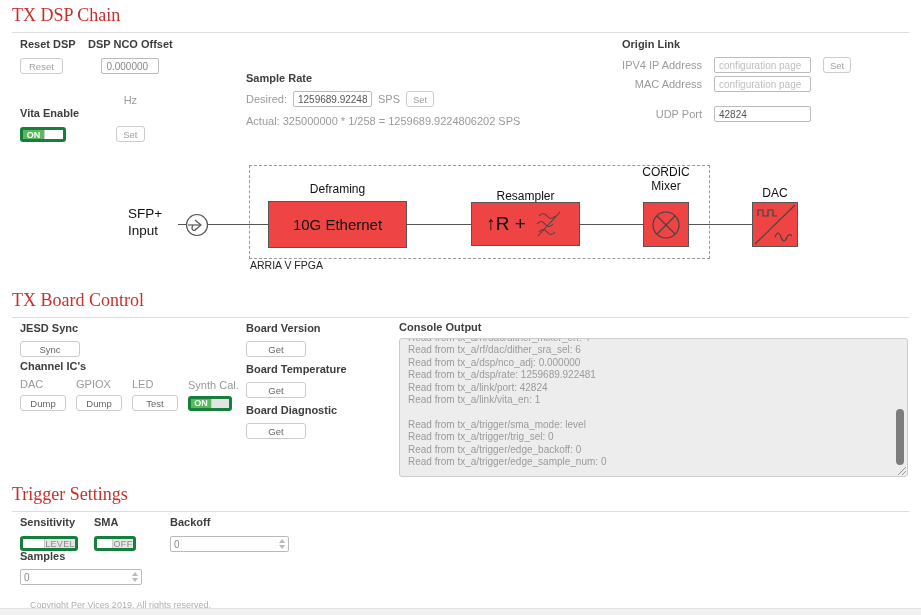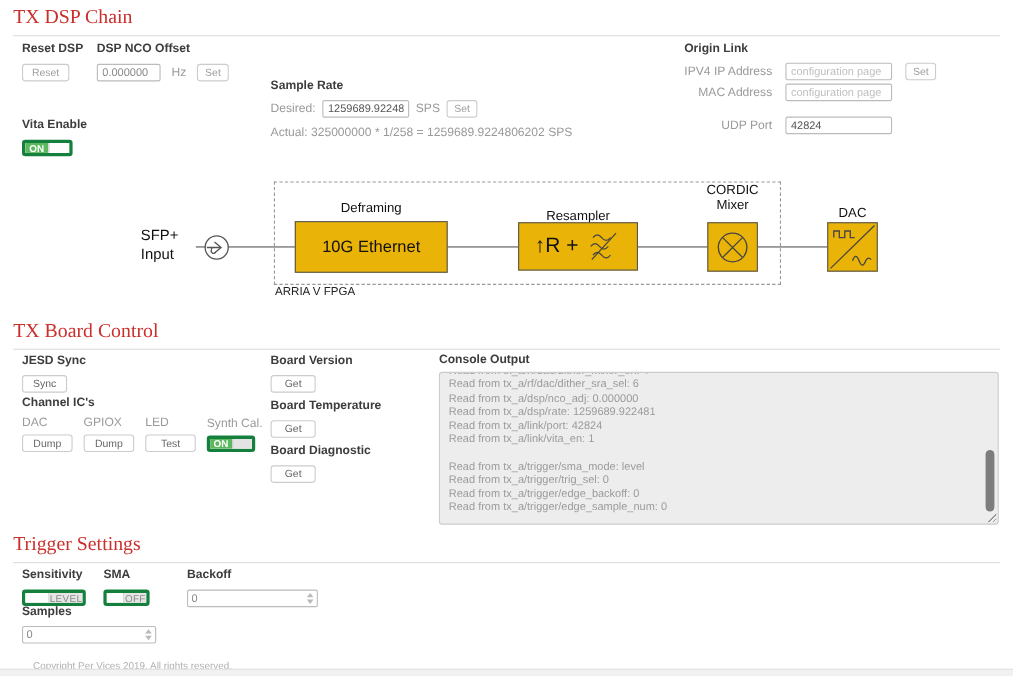--- a/index.html
+++ b/index.html
@@ -9,21 +9,21 @@
 
   .h1 { font-family:"Liberation Serif", serif; font-size:18px; font-weight:normal; color:#c9302c; }
   .rule { border:none; border-top:1px solid #ddd; width:897px; }
 
   .lbl  { font-size:11px; font-weight:bold; color:#3d3d3d; white-space:nowrap; }
   .glbl { font-size:11px; color:#9a9a9a; white-space:nowrap; }
 
   .btn { display:inline-flex; align-items:center; justify-content:center; background:#fff;
          border:1px solid #ccc; border-radius:3px; font-size:9.5px; color:#a0a0a0;
          height:16px; padding:0 8px; white-space:nowrap; }
-  .btn.med { width:41px; color:#666; }
+  .btn.med { width:60px; color:#666; }
   .btn.ch  { width:46px; color:#666; }
 
   .inp { border:1px solid #bbb; border-radius:2px; font-size:10px; color:#888;
          height:16px; padding:0 4px; font-family:"Liberation Sans", sans-serif; background:#fff; }
   .inp::placeholder { color:#bfbfbf; }
   .inp.dark { color:#555; }
 
   .row { display:flex; align-items:center; }
 
   
@@ -41,21 +41,21 @@
   .numbox { border:1px solid #bbb; border-radius:2px; height:16px; background:#fff;
             display:flex; align-items:center; padding:0 3px; }
   .numbox .val { flex:1; font-size:10px; color:#888; }
   .spin { display:flex; flex-direction:column; gap:2px; align-items:center; }
   .spin i { display:block; width:0; height:0; border-left:3px solid transparent;
             border-right:3px solid transparent; }
   .spin .up   { border-bottom:4px solid #b9b9b9; }
   .spin .down { border-top:4px solid #b9b9b9; }
 
   
-  .diag-box { position:absolute; border:1px solid #555; background:#eab308;
+  .diag-box { position:absolute; border:1px solid #555; background:#ef4444;
               display:flex; align-items:center; justify-content:center; }
   .diag-lbl { position:absolute; text-align:center; font-size:12px; color:#111; }
   .dashed { position:absolute; border:1px dashed #999; }
   .hline  { position:absolute; height:1px; background:#555; }
 
   
   .console { position:absolute; width:509px; height:139px; background:#ededed;
              border:1px solid #ccc; border-radius:3px; overflow:hidden; padding:2px 8px; }
   .console .line { font-size:10px; line-height:12.4px; color:#9b9b9b; white-space:nowrap; }
   .console .clipped { margin-top:-9px; }
@@ -75,21 +75,21 @@
 <h2 class="h1 abs" style="left:12px; top:5px;">TX DSP Chain</h2>
 <hr class="rule abs" style="left:12px; top:32px;">
 
 <div class="abs" style="left:20px; top:38px;">
   <div class="lbl">Reset DSP</div>
   <button class="btn" style="margin-top:8px;">Reset</button>
 </div>
 
 <div class="abs" style="left:88px; top:38px;">
   <div class="lbl">DSP NCO Offset</div>
-  <div class="row" style="margin-top:8px; gap:10px;">
+  <div class="row" style="margin-top:8px; gap:20px;flex-direction:column;">
     <input class="inp" style="width: 58px;" value="0.000000">
     <span class="glbl">Hz</span>
     <button class="btn" style="padding:0 6px;">Set</button>
   </div>
 </div>
 
 <div class="abs" style="left:246px; top:38px;margin-top:34px;">
   <div class="lbl">Sample Rate</div>
   <div class="row" style="margin-top:7px; gap:6px;">
     <span class="glbl">Desired:</span>

